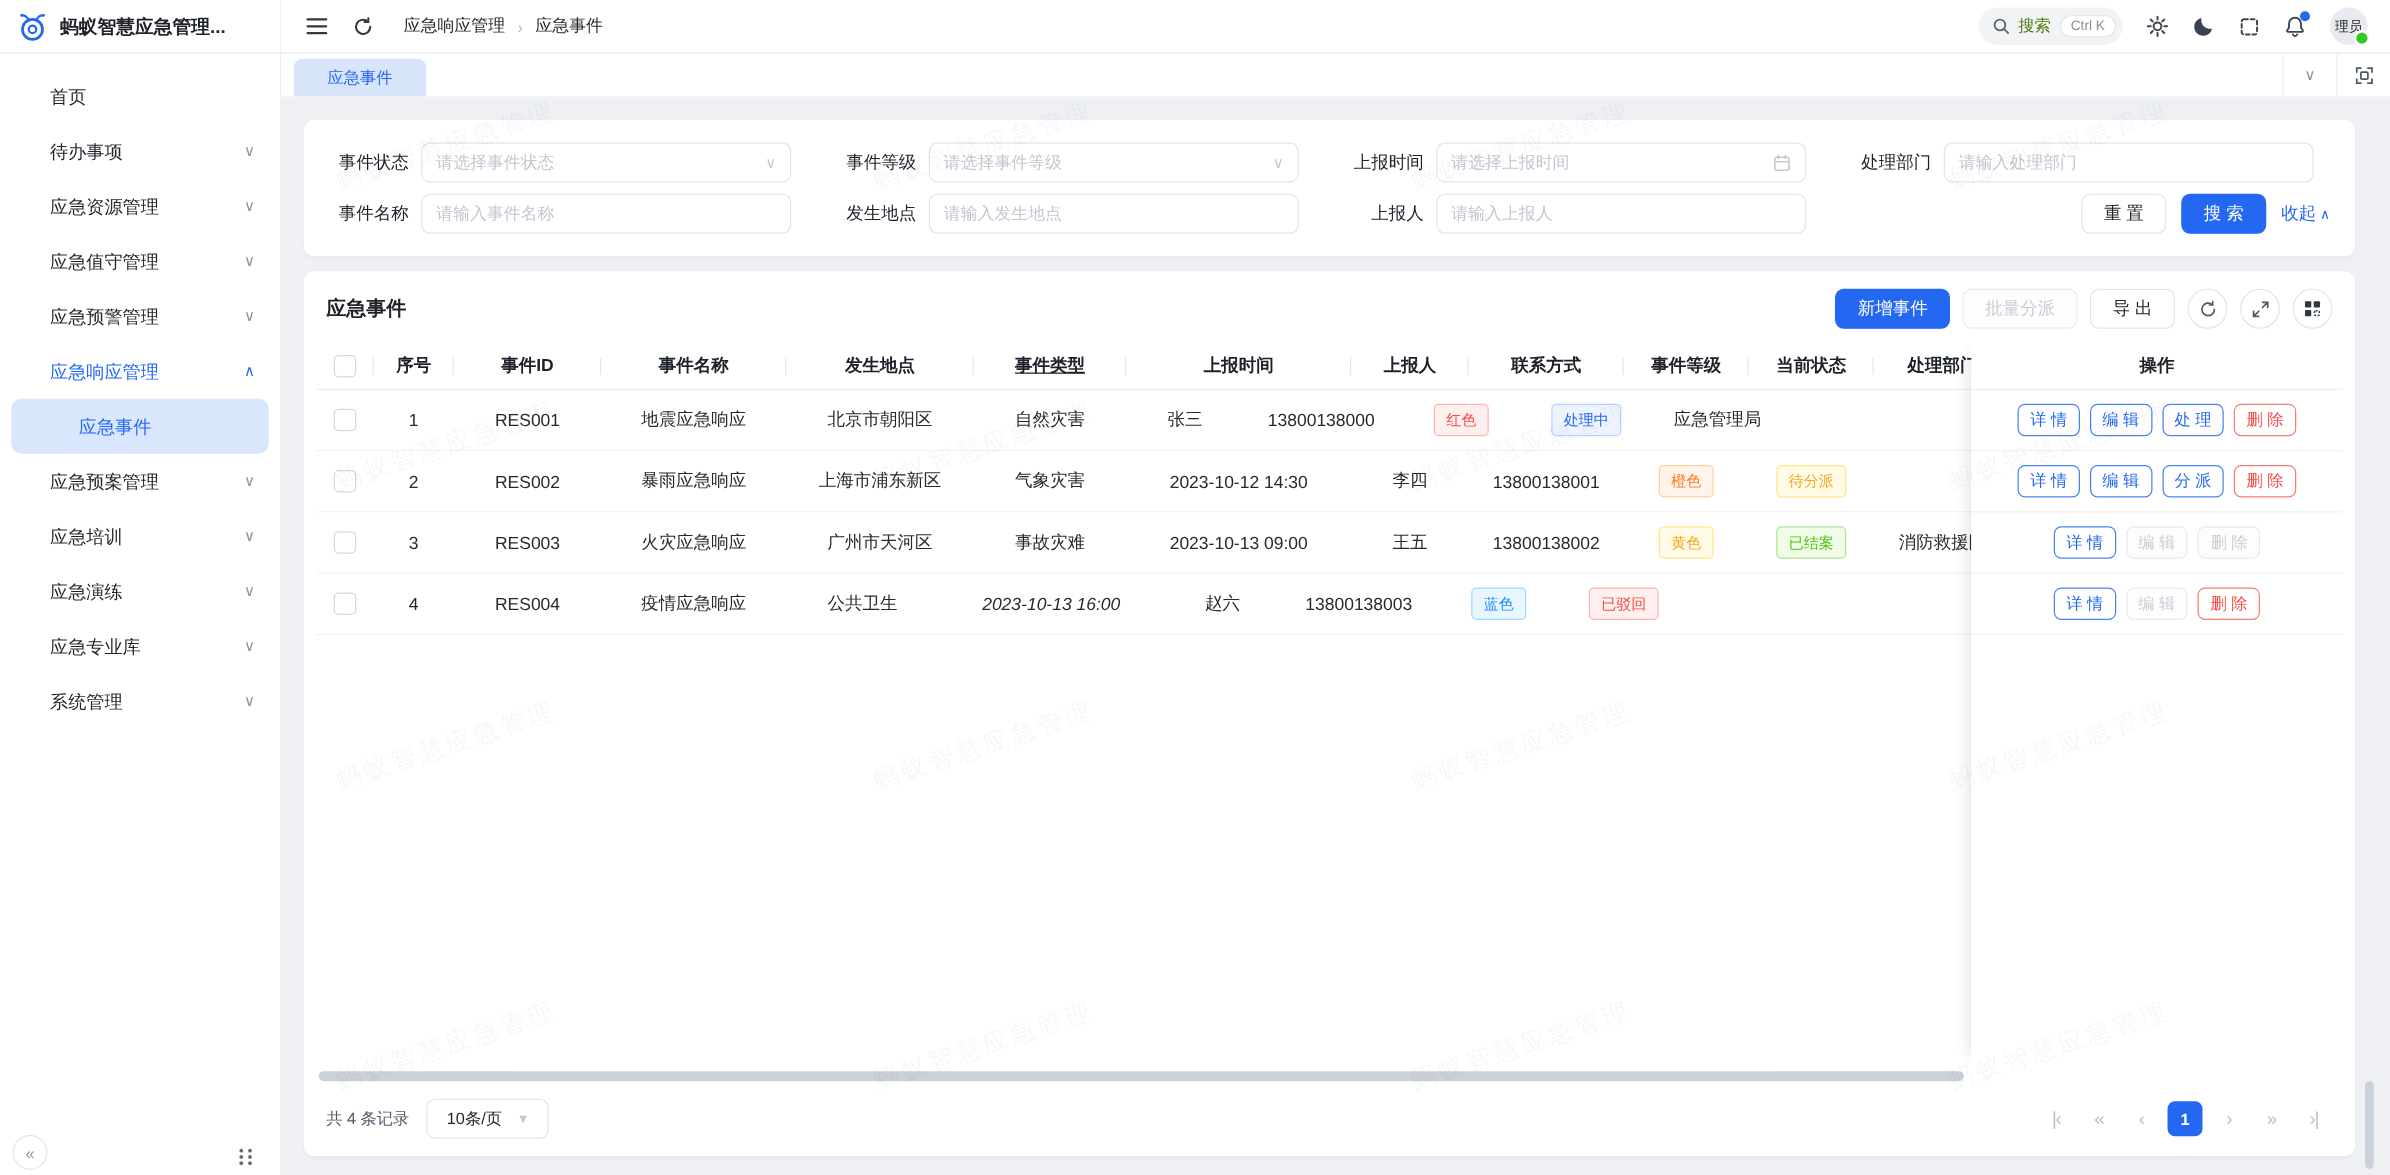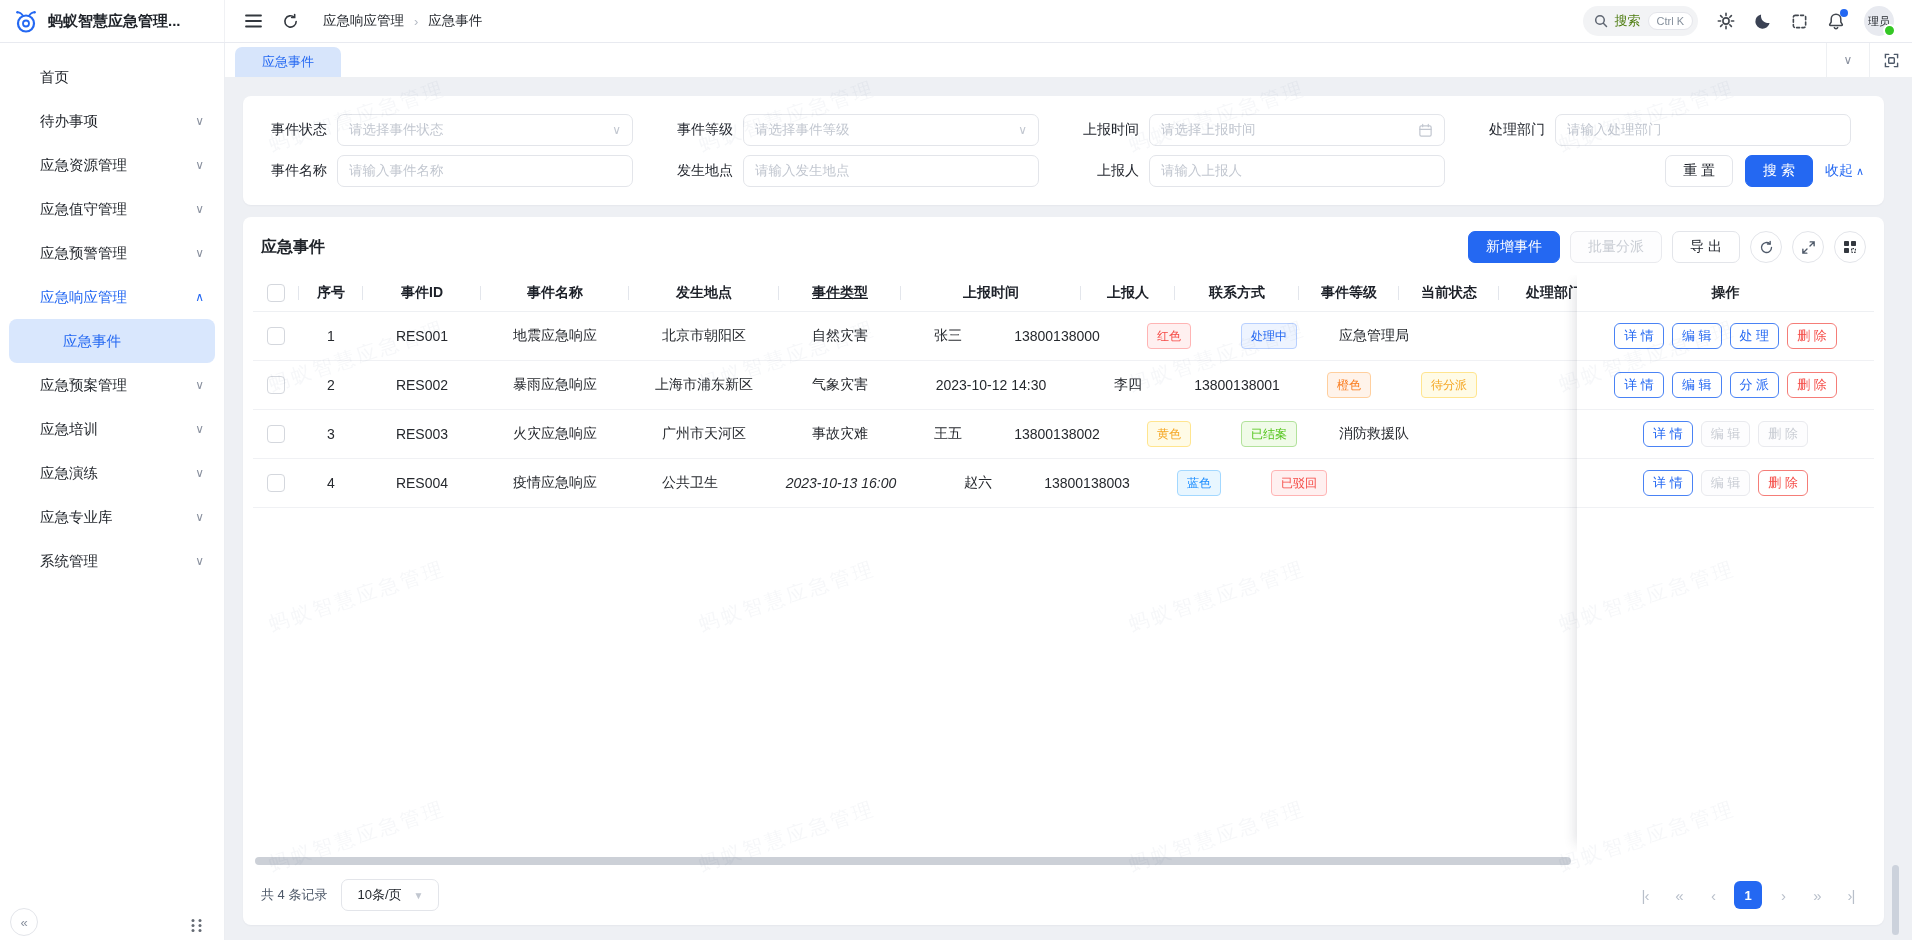--- a/index.html
+++ b/index.html
@@ -434,20 +434,21 @@
               </div>
               <div class="tr">
                 <div class="td" style="width: 46px;">
                   <span class="cbx"></span>
                 </div>
                 <div class="td" style="width: 64px;">3</div>
                 <div class="td" style="width: 118px;">RES003</div>
                 <div class="td" style="width: 148px;">火灾应急响应</div>
                 <div class="td" style="width: 150px;">广州市天河区</div>
                 <div class="td" style="width: 122px;">事故灾难</div>
+                <div class="td" style="width: 180px;">2023-10-13 09:00</div>
                 <div class="td" style="width: 94px;">王五</div>
                 <div class="td" style="width: 124px;">13800138002</div>
                 <div class="td" style="width: 100px;">
                   <span class="badge v-amber">黄色</span>
                 </div>
                 <div class="td" style="width: 100px;">
                   <span class="badge v-green">已结案</span>
                 </div>
                 <div class="td" style="width: 110px;">消防救援队</div>
               </div>

